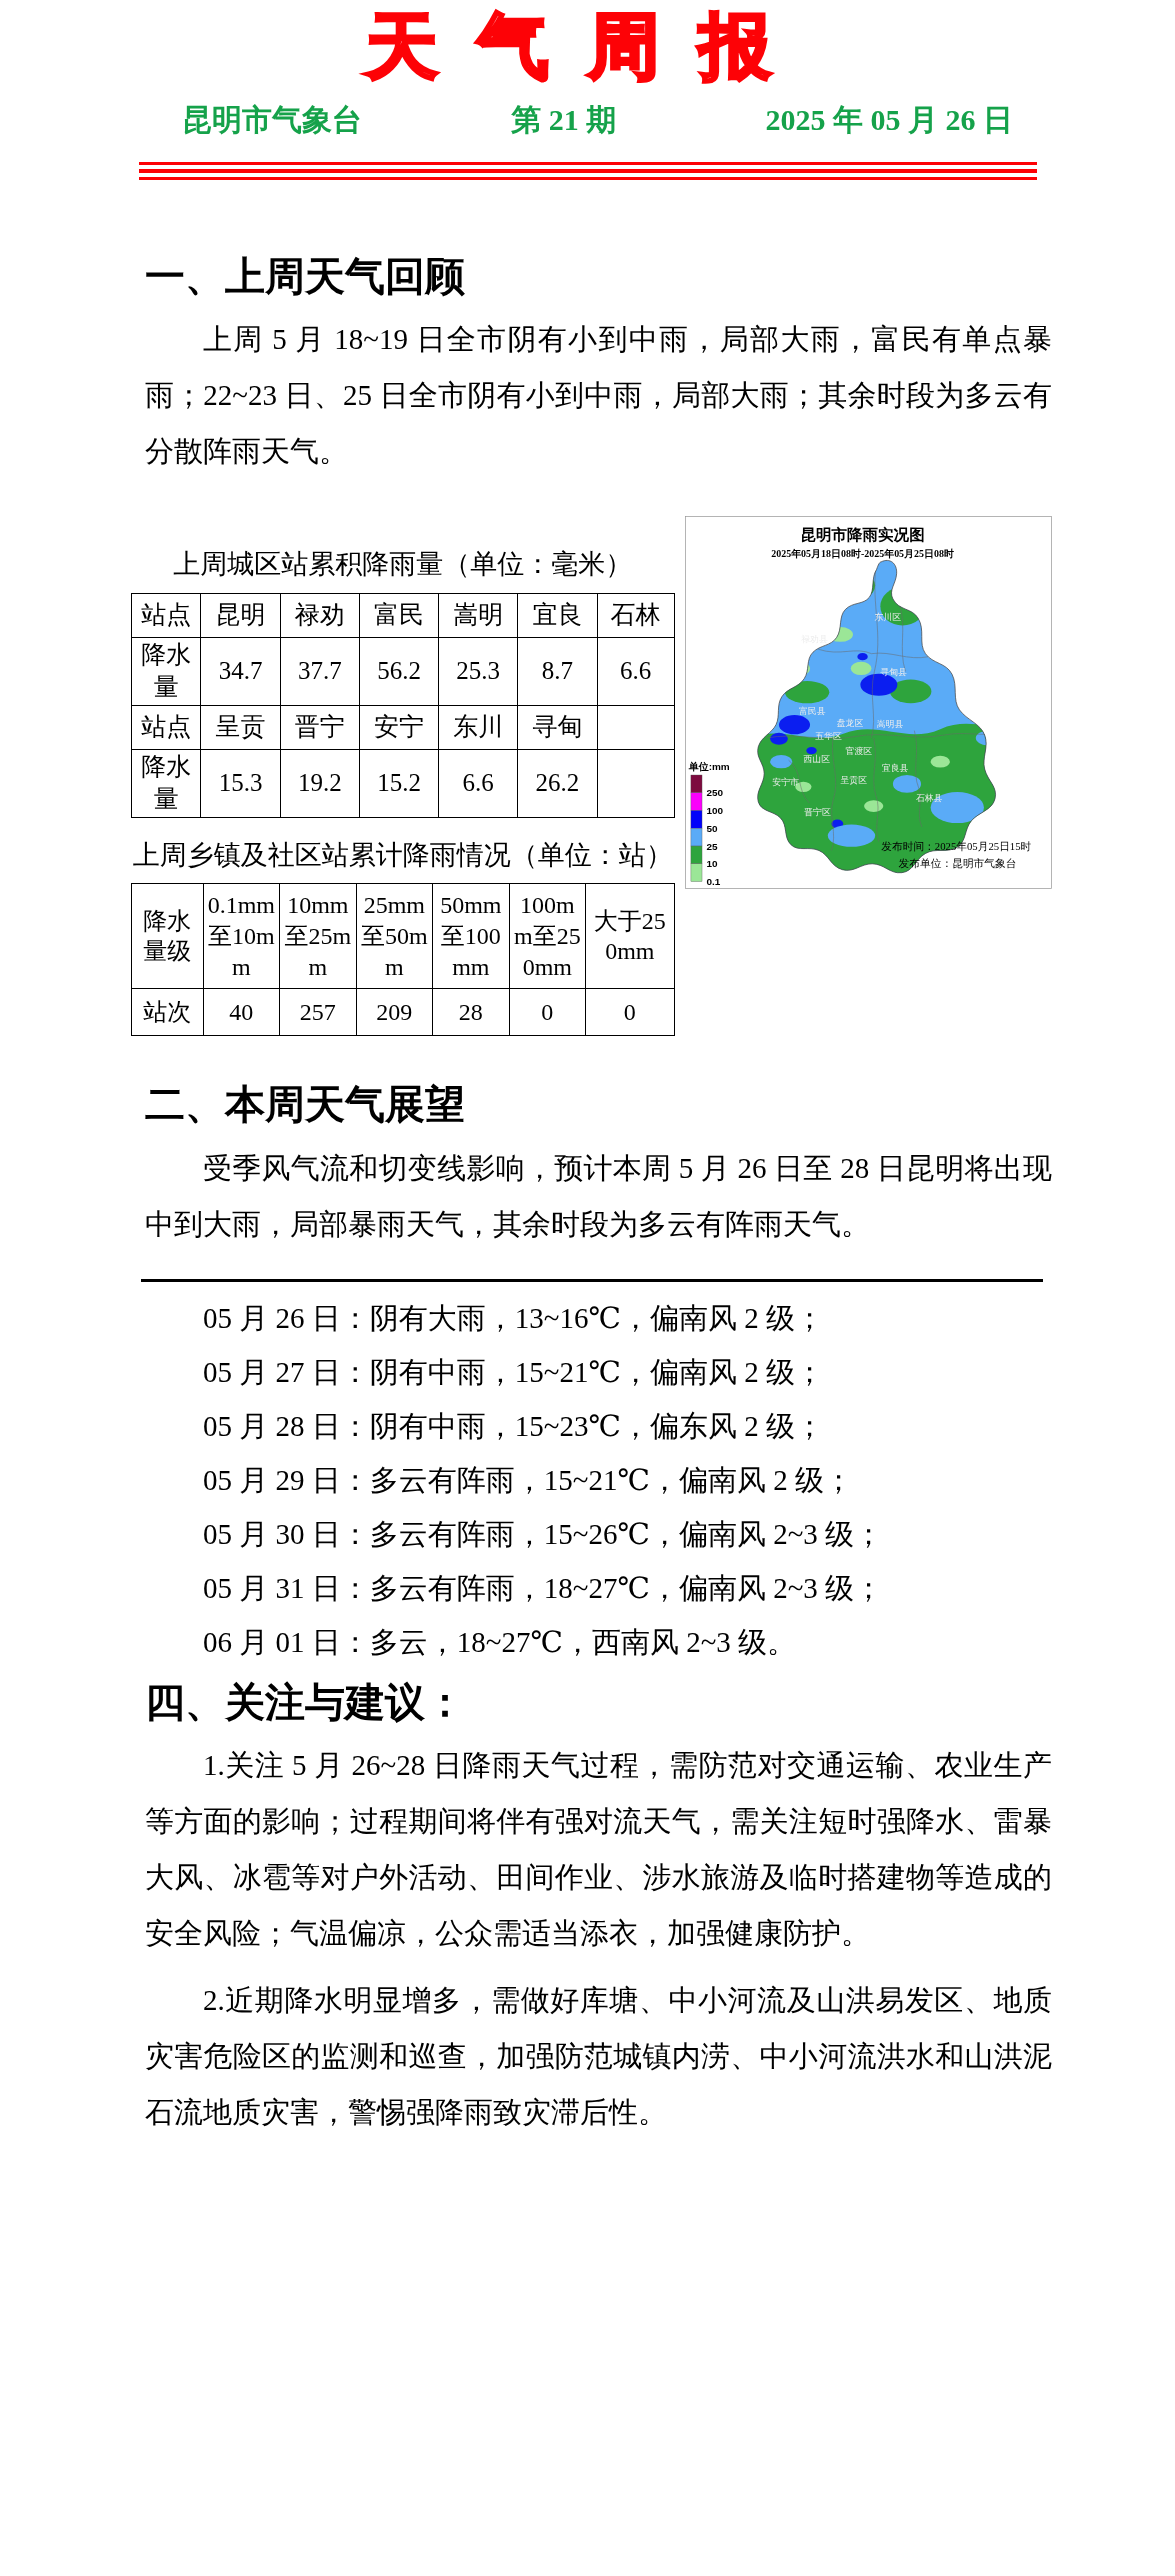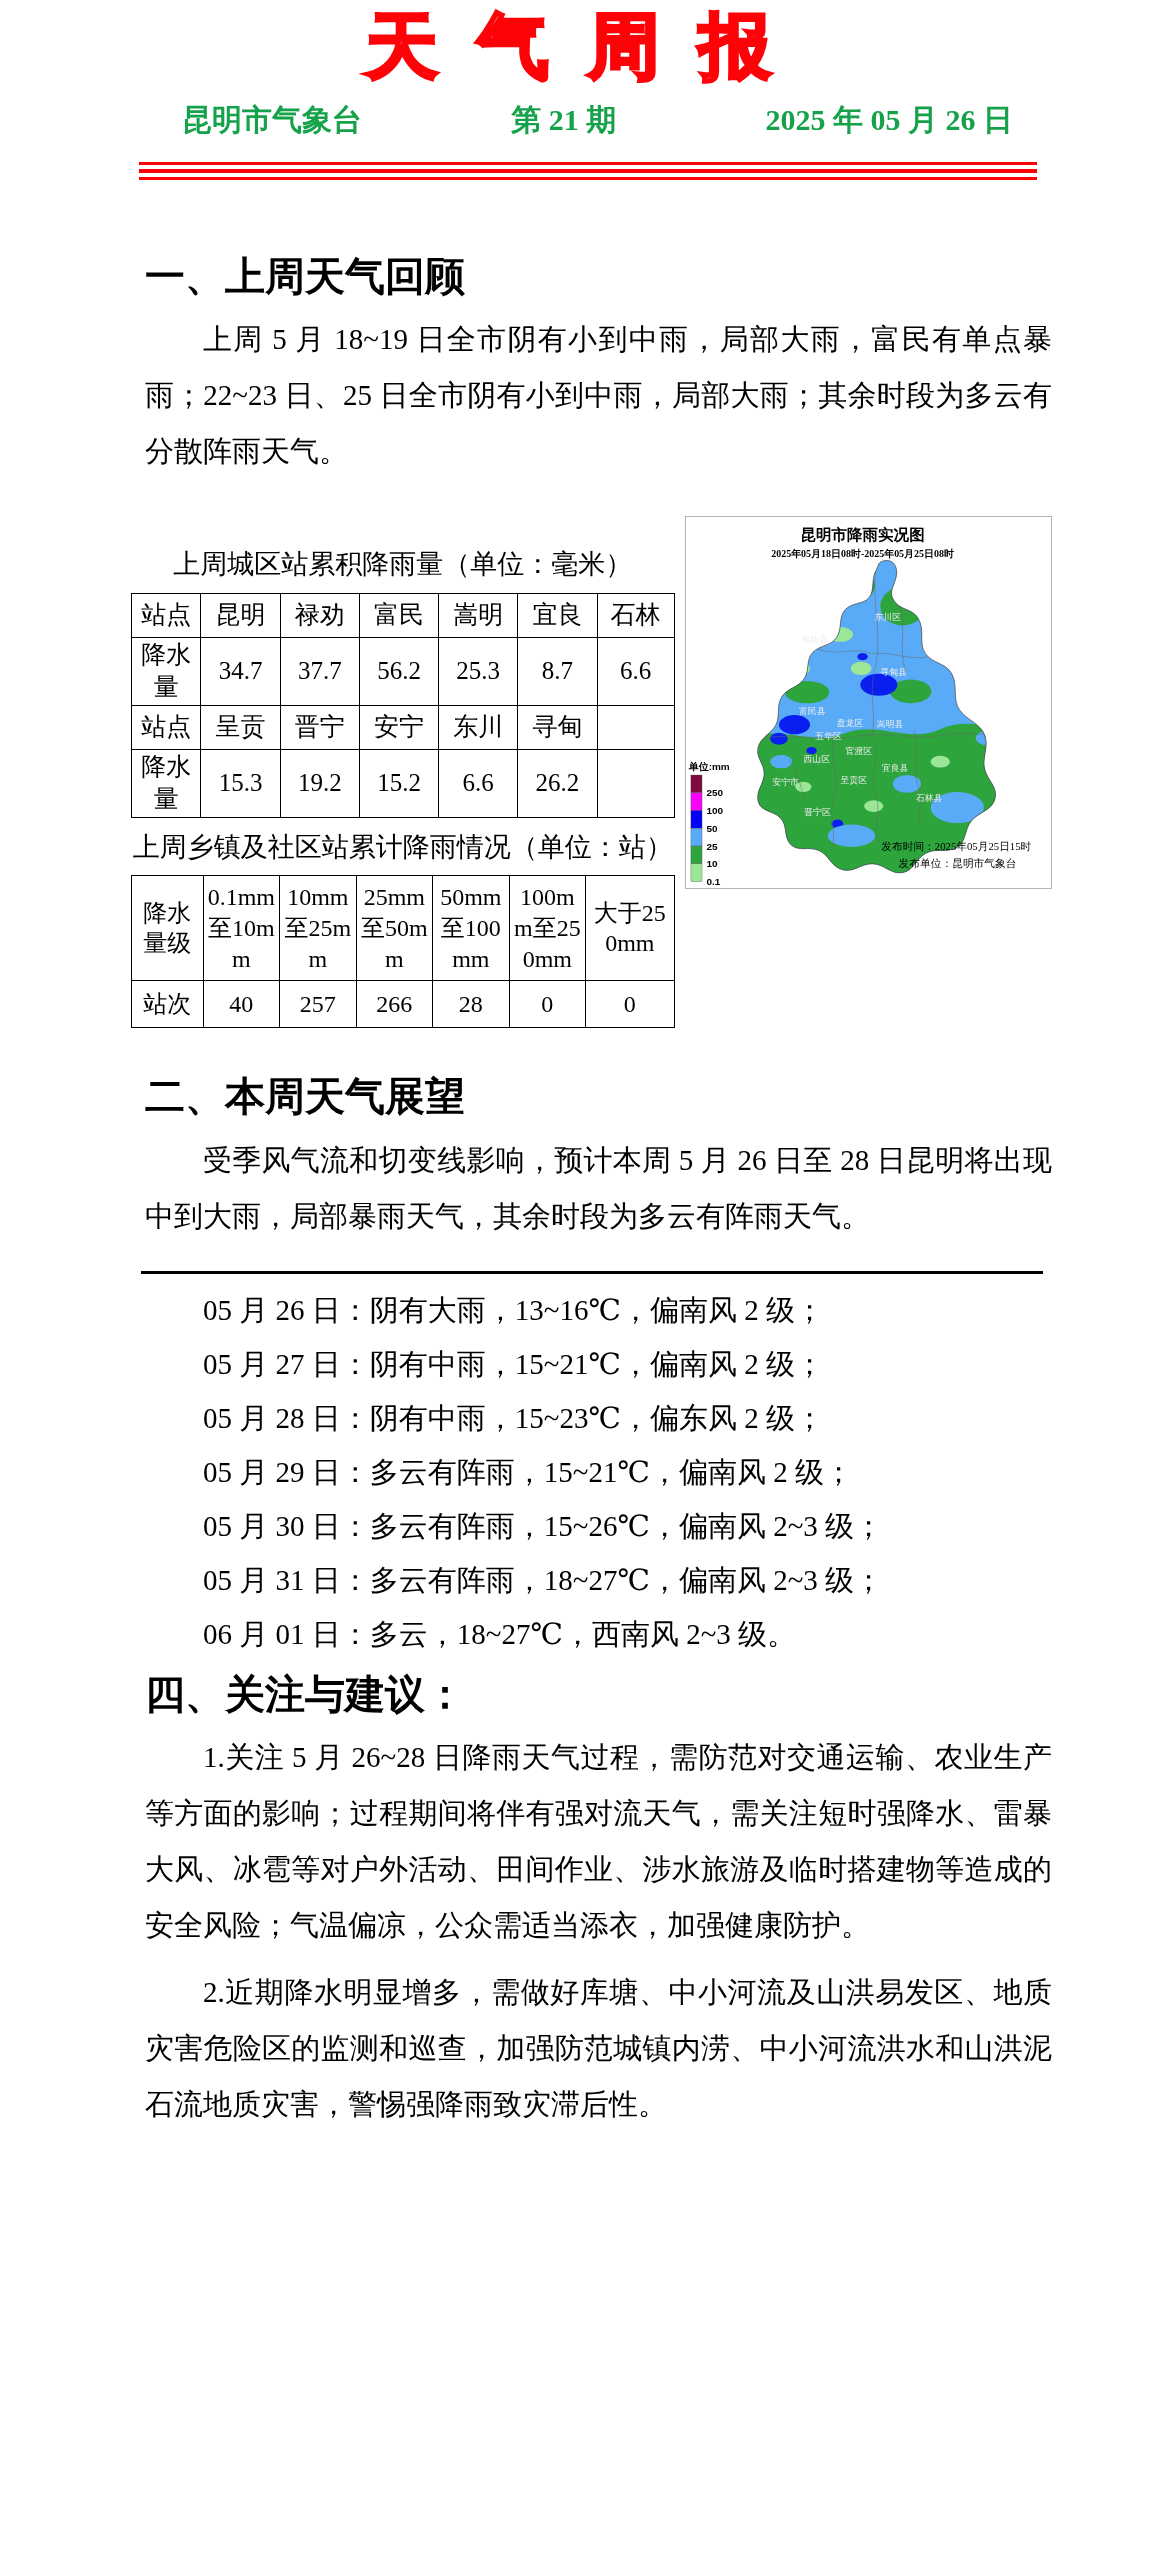--- a/index.html
+++ b/index.html
@@ -29,21 +29,21 @@
   .section-heading{
     font-family:"Liberation Sans","DejaVu Sans",sans-serif;
     font-weight:bold;font-size:40px;line-height:1.25;margin:0;
   }
   .mt-s1{margin-top:71px;}
   .para{font-size:29px;line-height:56px;text-align:justify;text-indent:2em;margin:10.4px 0 0;}
   
   .content-row{display:flex;align-items:flex-start;margin-top:37px;margin-left:-14px;}
   .tables-col{width:553px;padding-top:31px;}
   .tbl-title{font-size:27px;text-align:center;margin:0 0 10.4px;line-height:1.3;}
-  .tbl-title.second{margin-top:12px;}
+  .tbl-title.second{margin-top:20px;}
   table{border-collapse:collapse;width:100%;table-layout:fixed;}
   td{
     border:1.5px solid #000;text-align:center;vertical-align:middle;
     font-size:25px;padding:1.5px 3.7px;word-break:break-all;line-height:1.28;
   }
   .city-table .label-row td{height:40px;}
   .city-table .value-row td{height:55px;}
   .town-table td{font-size:24px;}
   .town-table .head-row td{padding:6px 3px;}
   .town-table .count-row td{height:43px;}
@@ -168,21 +168,21 @@
               <td>10mm至25mm</td>
               <td>25mm至50mm</td>
               <td>50mm至100mm</td>
               <td>100mm至250mm</td>
               <td>大于250mm</td>
             </tr>
             <tr class="count-row">
               <td>站次</td>
               <td>40</td>
               <td>257</td>
-              <td>266</td>
+              <td>209</td>
               <td>28</td>
               <td>0</td>
               <td>0</td>
             </tr>
           </tbody>
         </table>
       </div>
 
       <div class="map-col">
         <svg class="map-svg" width="367" height="373" viewBox="0 0 496 504" xmlns="http://www.w3.org/2000/svg">

